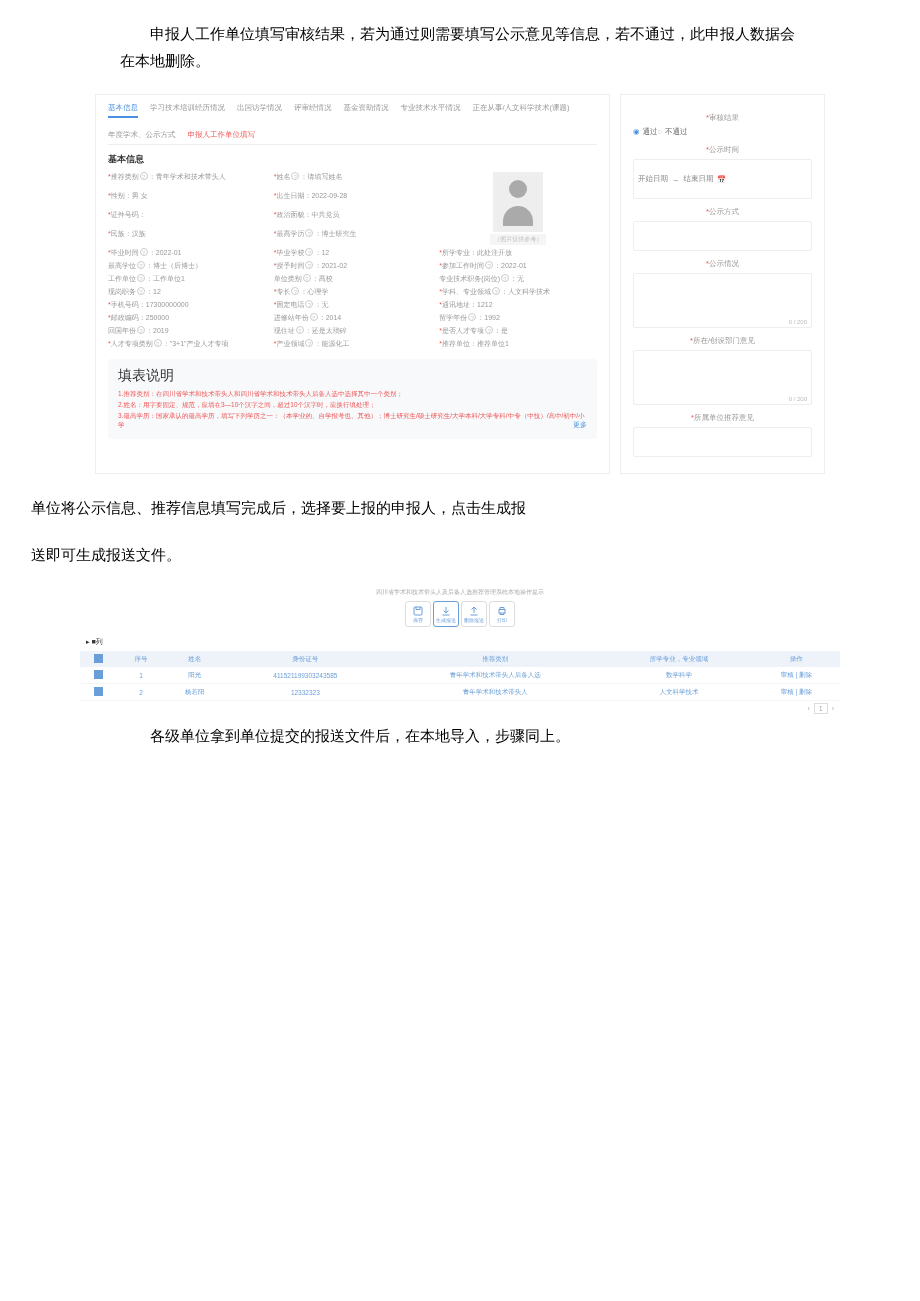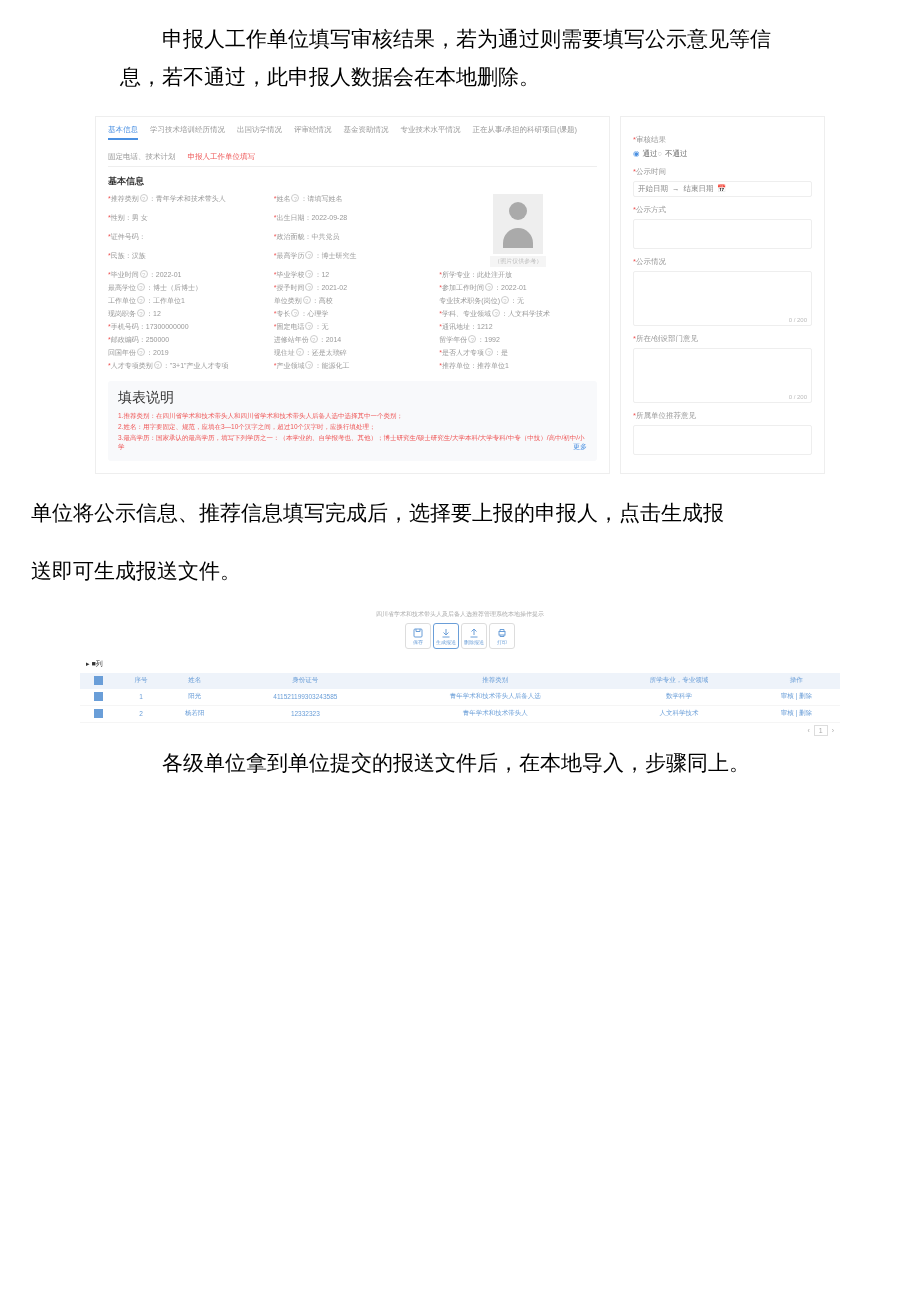--- a/index.html
+++ b/index.html
@@ -3,21 +3,21 @@
   <meta charset="utf-8">
   <style>
     * { margin: 0; padding: 0; box-sizing: border-box; }
     body { 
       font-family: "Microsoft YaHei", "SimSun", Arial, sans-serif;
       background: #fff;
       width: 920px;
       padding: 20px 0;
     }
     .doc-text {
-      font-size: 21px;
+      font-size: 15px;
       line-height: 1.8;
       color: #000;
       margin: 0 120px 20px 120px;
       text-indent: 2em;
     }
     .doc-text.noindent { text-indent: 0; margin-left: 31px; }
     
     
     .ui-screenshot1 {
       margin: 8px auto 20px;
@@ -137,31 +137,32 @@
       color: #4a90e2;
       float: right;
       font-size: 7px;
     }
     
     .right-panel {
       width: 205px;
       border: 1px solid #eee;
       padding: 10px 12px;
       font-size: 7.5px;
+      text-align: center;
     }
     .r-label { color: #999; margin: 8px 0 4px; }
     .r-label .req { color: #e55; }
     .radio-row { display: flex; gap: 0; color: #666; }
     .radio-row .rad::before {
       content: "○"; margin-right: 3px; color: #bbb;
     }
     .radio-row .rad.checked::before { content: "◉"; color: #4a90e2; }
     .date-row {
       display: flex; align-items: center; gap: 4px;
-      border: 1px solid #eee; padding: 2px 4px;
+      border: 1px solid #eee; padding: 14px 4px;
       border-radius: 2px;
     }
     .date-row .cal { color: #bbb; }
     .txtbox {
       border: 1px solid #eee;
       height: 30px;
       border-radius: 2px;
       position: relative;
       margin-bottom: 6px;
     }
@@ -254,22 +255,22 @@
 
 <div class="ui-screenshot1">
   <div class="left-panel">
     <div class="tabs">
       <span class="tab active">基本信息</span>
       <span class="tab">学习技术培训经历情况</span>
       <span class="tab">出国访学情况</span>
       <span class="tab">评审经情况</span>
       <span class="tab">基金资助情况</span>
       <span class="tab">专业技术水平情况</span>
-      <span class="tab">正在从事/承担的科研项目(课题)</span>
-      <span class="tab">固定电话、技术计划</span>
+      <span class="tab">正在从事/人文科学技术(课题)</span>
+      <span class="tab">年度学术、公示方式</span>
       <span class="tab red">申报人工作单位填写</span>
     </div>
     <div class="section-title">基本信息</div>
     <div class="form-grid">
       <div class="form-item"><span class="req">*</span><span>推荐类别</span><span class="help">?</span>：<span>青年学术和技术带头人</span></div>
       <div class="form-item"><span class="req">*</span><span>姓名</span><span class="help">?</span>：<span>请填写姓名</span></div>
       <div class="photo-box">
         <div class="photo"></div>
         <div class="photo-label">（照片仅供参考）</div>
       </div>

